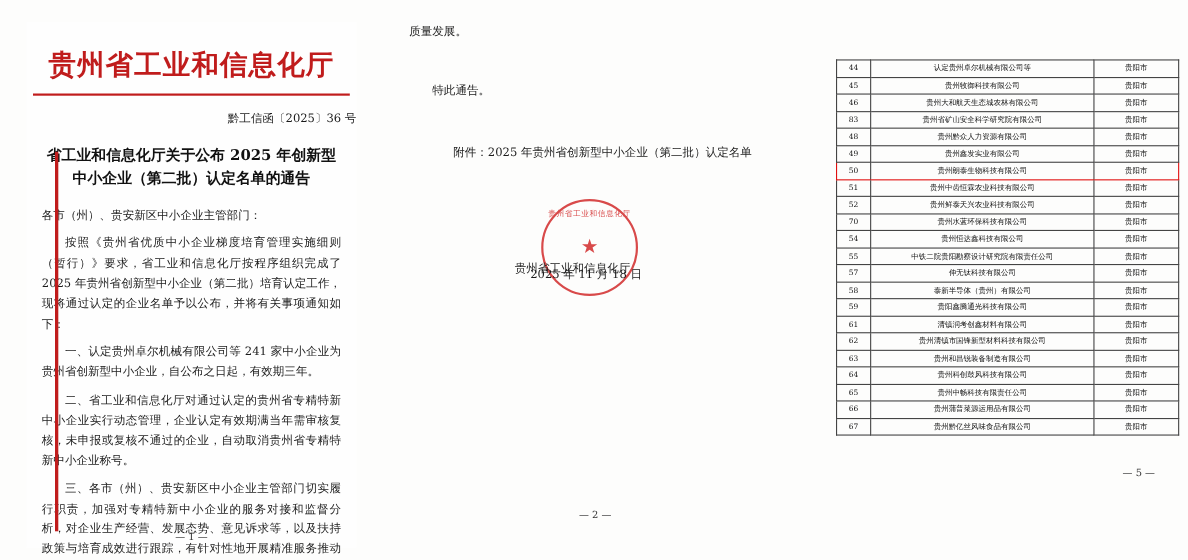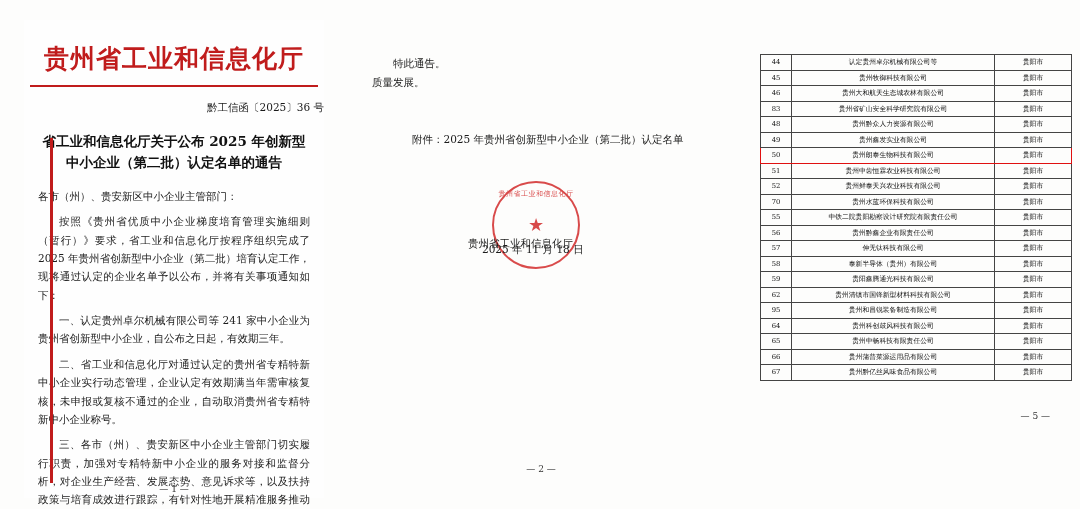--- a/index.html
+++ b/index.html
@@ -229,22 +229,22 @@
       <p class="indent2">按照《贵州省优质中小企业梯度培育管理实施细则（暂行）》要求，省工业和信息化厅按程序组织完成了 2025 年贵州省创新型中小企业（第二批）培育认定工作，现将通过认定的企业名单予以公布，并将有关事项通知如下：</p>
       <p class="indent2">一、认定贵州卓尔机械有限公司等 241 家中小企业为贵州省创新型中小企业，自公布之日起，有效期三年。</p>
       <p class="indent2">二、省工业和信息化厅对通过认定的贵州省专精特新中小企业实行动态管理，企业认定有效期满当年需审核复核，未申报或复核不通过的企业，自动取消贵州省专精特新中小企业称号。</p>
       <p class="indent2">三、各市（州）、贵安新区中小企业主管部门切实履行职责，加强对专精特新中小企业的服务对接和监督分析，对企业生产经营、发展态势、意见诉求等，以及扶持政策与培育成效进行跟踪，有针对性地开展精准服务推动专精特新中小企业高</p>
     </div>
     <div class="letter-sidebar"></div>
     <div class="pagenum-left">— 1 —</div>
   </div>
 
   <div class="panel-notice">
+    <div class="notice-line">质量发展。</div>
     <div class="notice-line notice-block" style="text-indent:2em;">特此通告。</div>
-    <div class="notice-line">质量发展。</div>
     <div class="notice-line notice-attach">附件：2025 年贵州省创新型中小企业（第二批）认定名单</div>
 
     <div class="seal-wrap">
       <div class="seal">
         <div class="seal-text">贵州省工业和信息化厅</div>
         <div class="seal-star">★</div>
       </div>
       <div class="signer">贵州省工业和信息化厅</div>
       <div class="sign-date">2025 年 11 月 18 日</div>
     </div>
@@ -299,51 +299,56 @@
             <td class="col-idx">52</td>
             <td class="col-name">贵州鲜泰天兴农业科技有限公司</td>
             <td class="col-city">贵阳市</td>
           </tr>
           <tr>
             <td class="col-idx">70</td>
             <td class="col-name">贵州水蓝环保科技有限公司</td>
             <td class="col-city">贵阳市</td>
           </tr>
           <tr>
+            <td class="col-idx">54</td>
+            <td class="col-name">贵州恒达鑫科技有限公司</td>
+            <td class="col-city">贵阳市</td>
+          </tr>
+          <tr>
             <td class="col-idx">55</td>
             <td class="col-name">中铁二院贵阳勘察设计研究院有限责任公司</td>
             <td class="col-city">贵阳市</td>
           </tr>
           <tr>
-            <td class="col-idx">56</td>
-            <td class="col-name">贵州黔鑫企业有限责任公司</td>
-            <td class="col-city">贵阳市</td>
-          </tr>
-          <tr>
             <td class="col-idx">57</td>
             <td class="col-name">伸无钛科技有限公司</td>
             <td class="col-city">贵阳市</td>
           </tr>
           <tr>
             <td class="col-idx">58</td>
             <td class="col-name">泰新半导体（贵州）有限公司</td>
             <td class="col-city">贵阳市</td>
           </tr>
           <tr>
             <td class="col-idx">59</td>
             <td class="col-name">贵阳鑫腾通光科技有限公司</td>
             <td class="col-city">贵阳市</td>
           </tr>
           <tr>
+            <td class="col-idx">61</td>
+            <td class="col-name">清镇润考创鑫材料有限公司</td>
+            <td class="col-city">贵阳市</td>
+          </tr>
+          <tr>
             <td class="col-idx">62</td>
             <td class="col-name">贵州清镇市国锋新型材料科技有限公司</td>
             <td class="col-city">贵阳市</td>
           </tr>
           <tr>
-            <td class="col-idx">95</td>
+            <td class="col-idx">63</td>
             <td class="col-name">贵州和昌锐装备制造有限公司</td>
             <td class="col-city">贵阳市</td>
           </tr>
           <tr>
             <td class="col-idx">64</td>
             <td class="col-name">贵州科创鼓风科技有限公司</td>
             <td class="col-city">贵阳市</td>
           </tr>
           <tr>
             <td class="col-idx">65</td>

